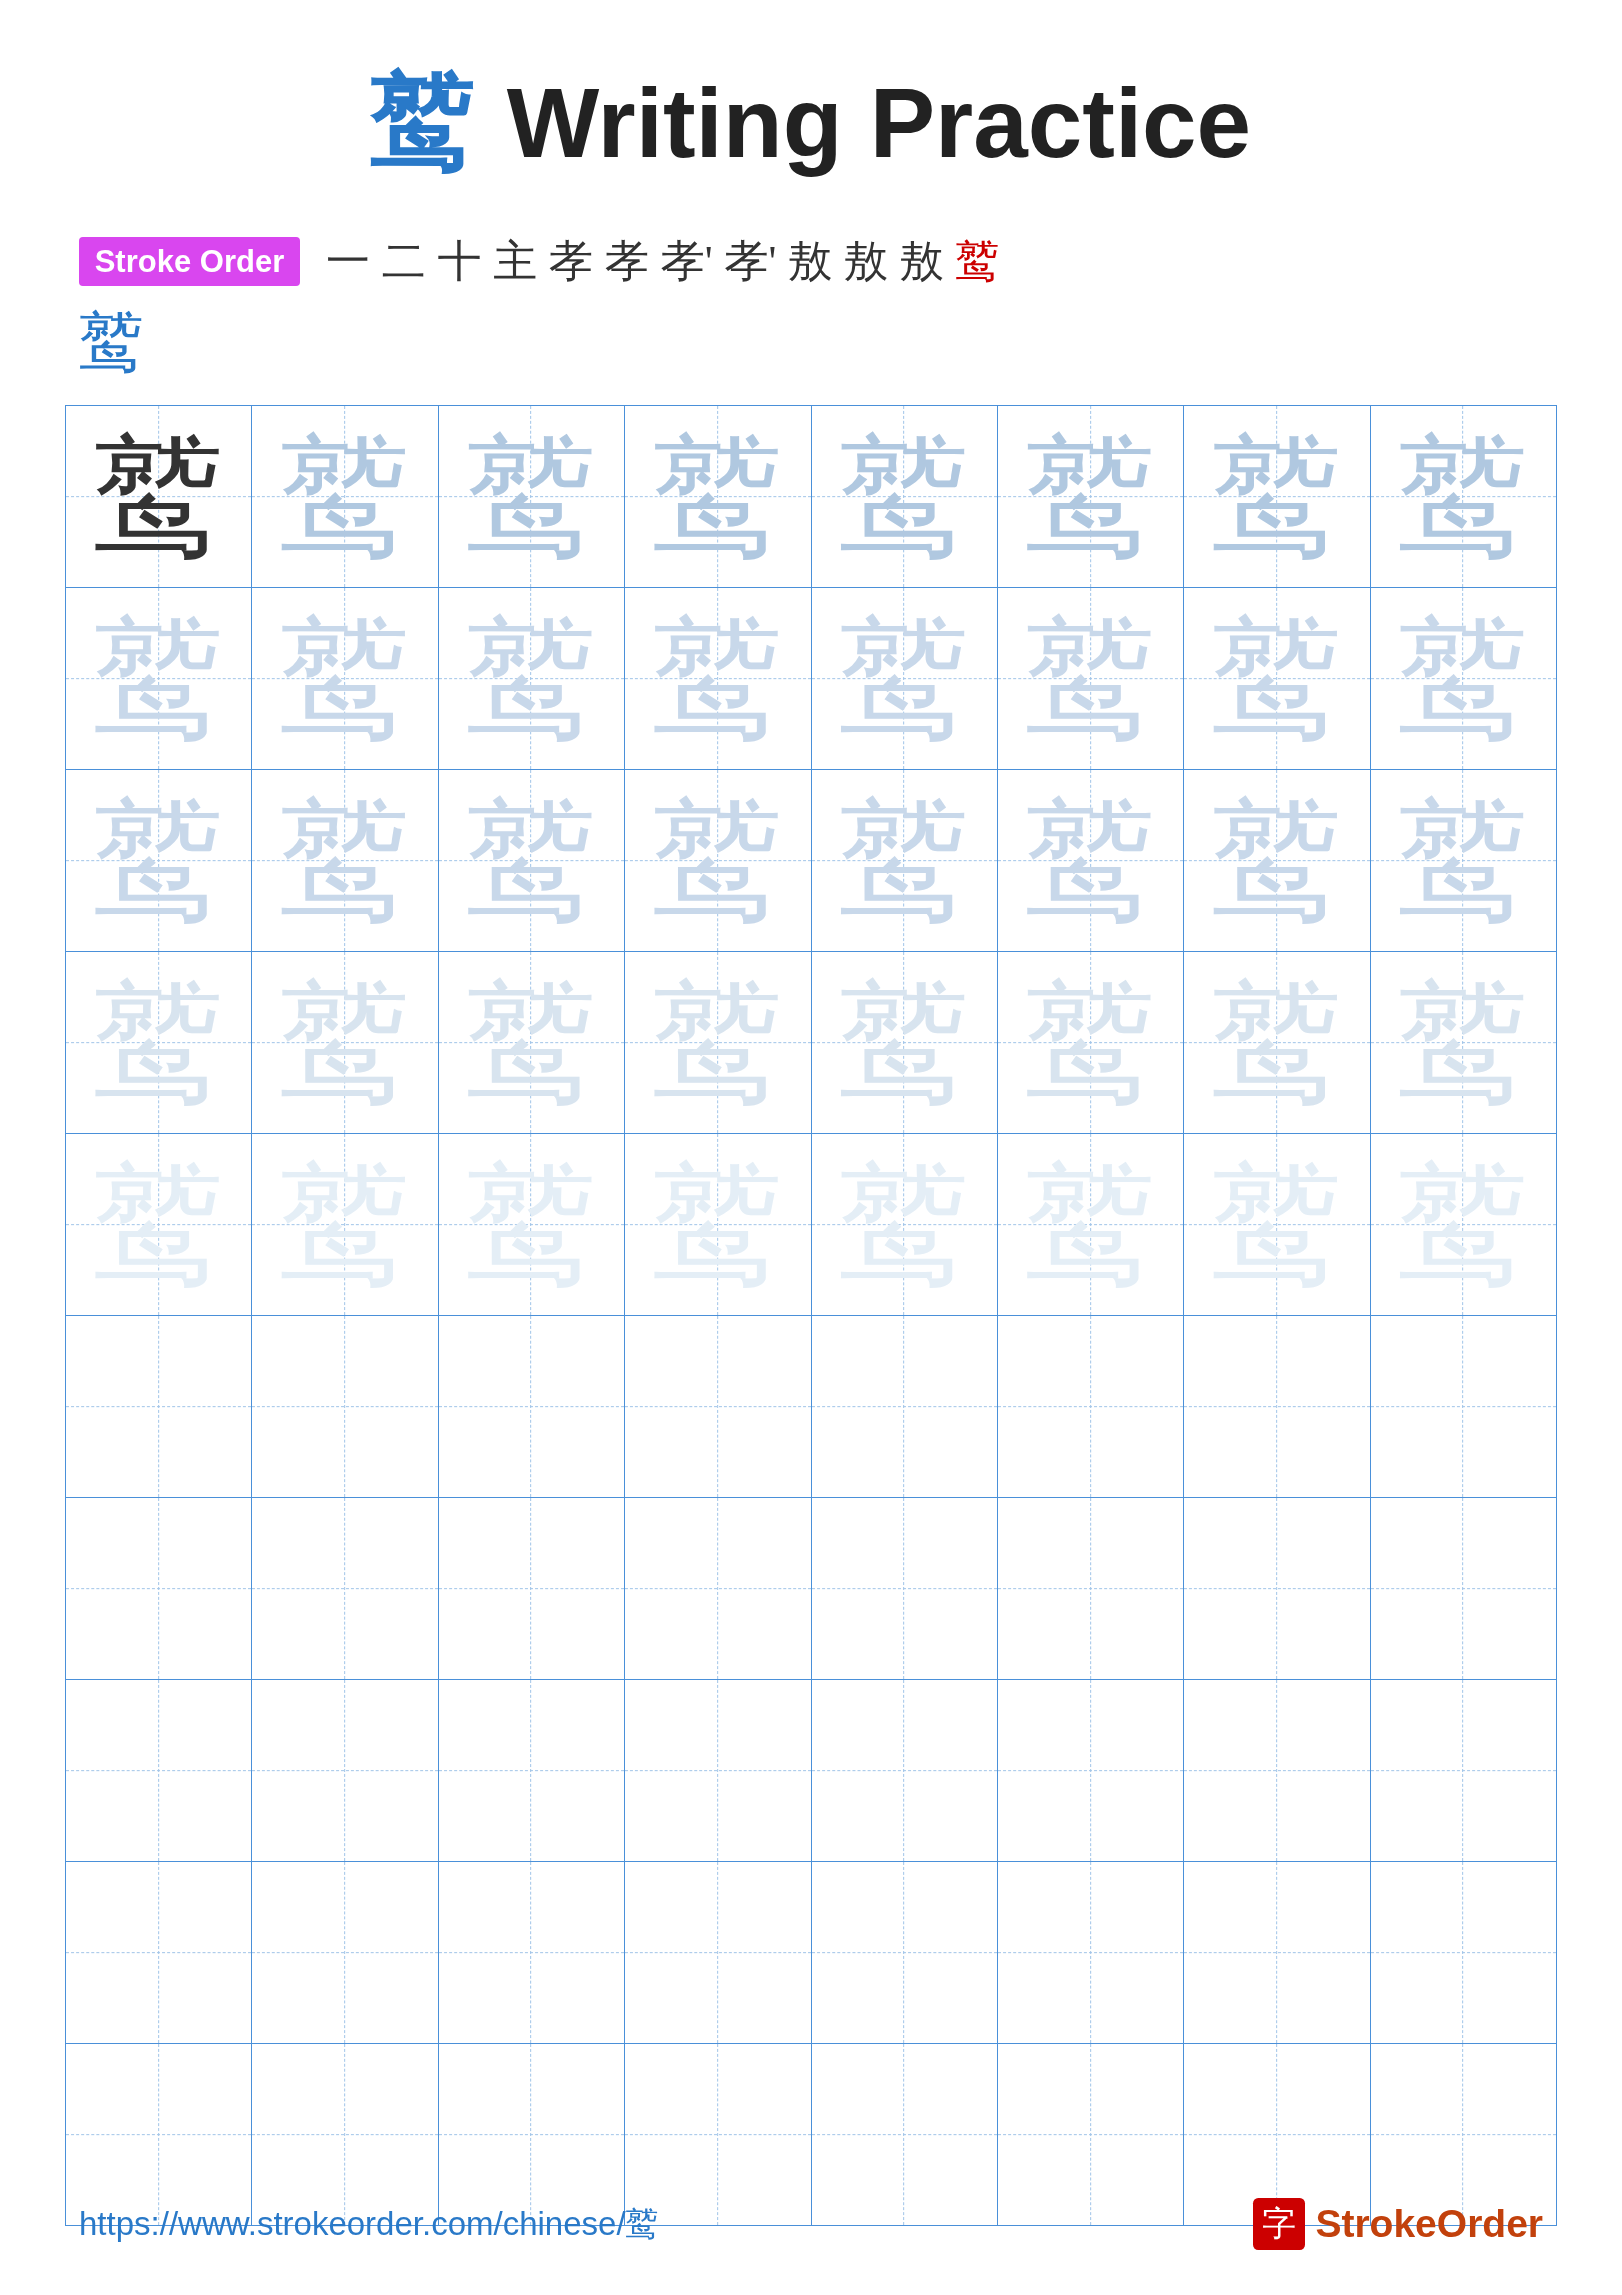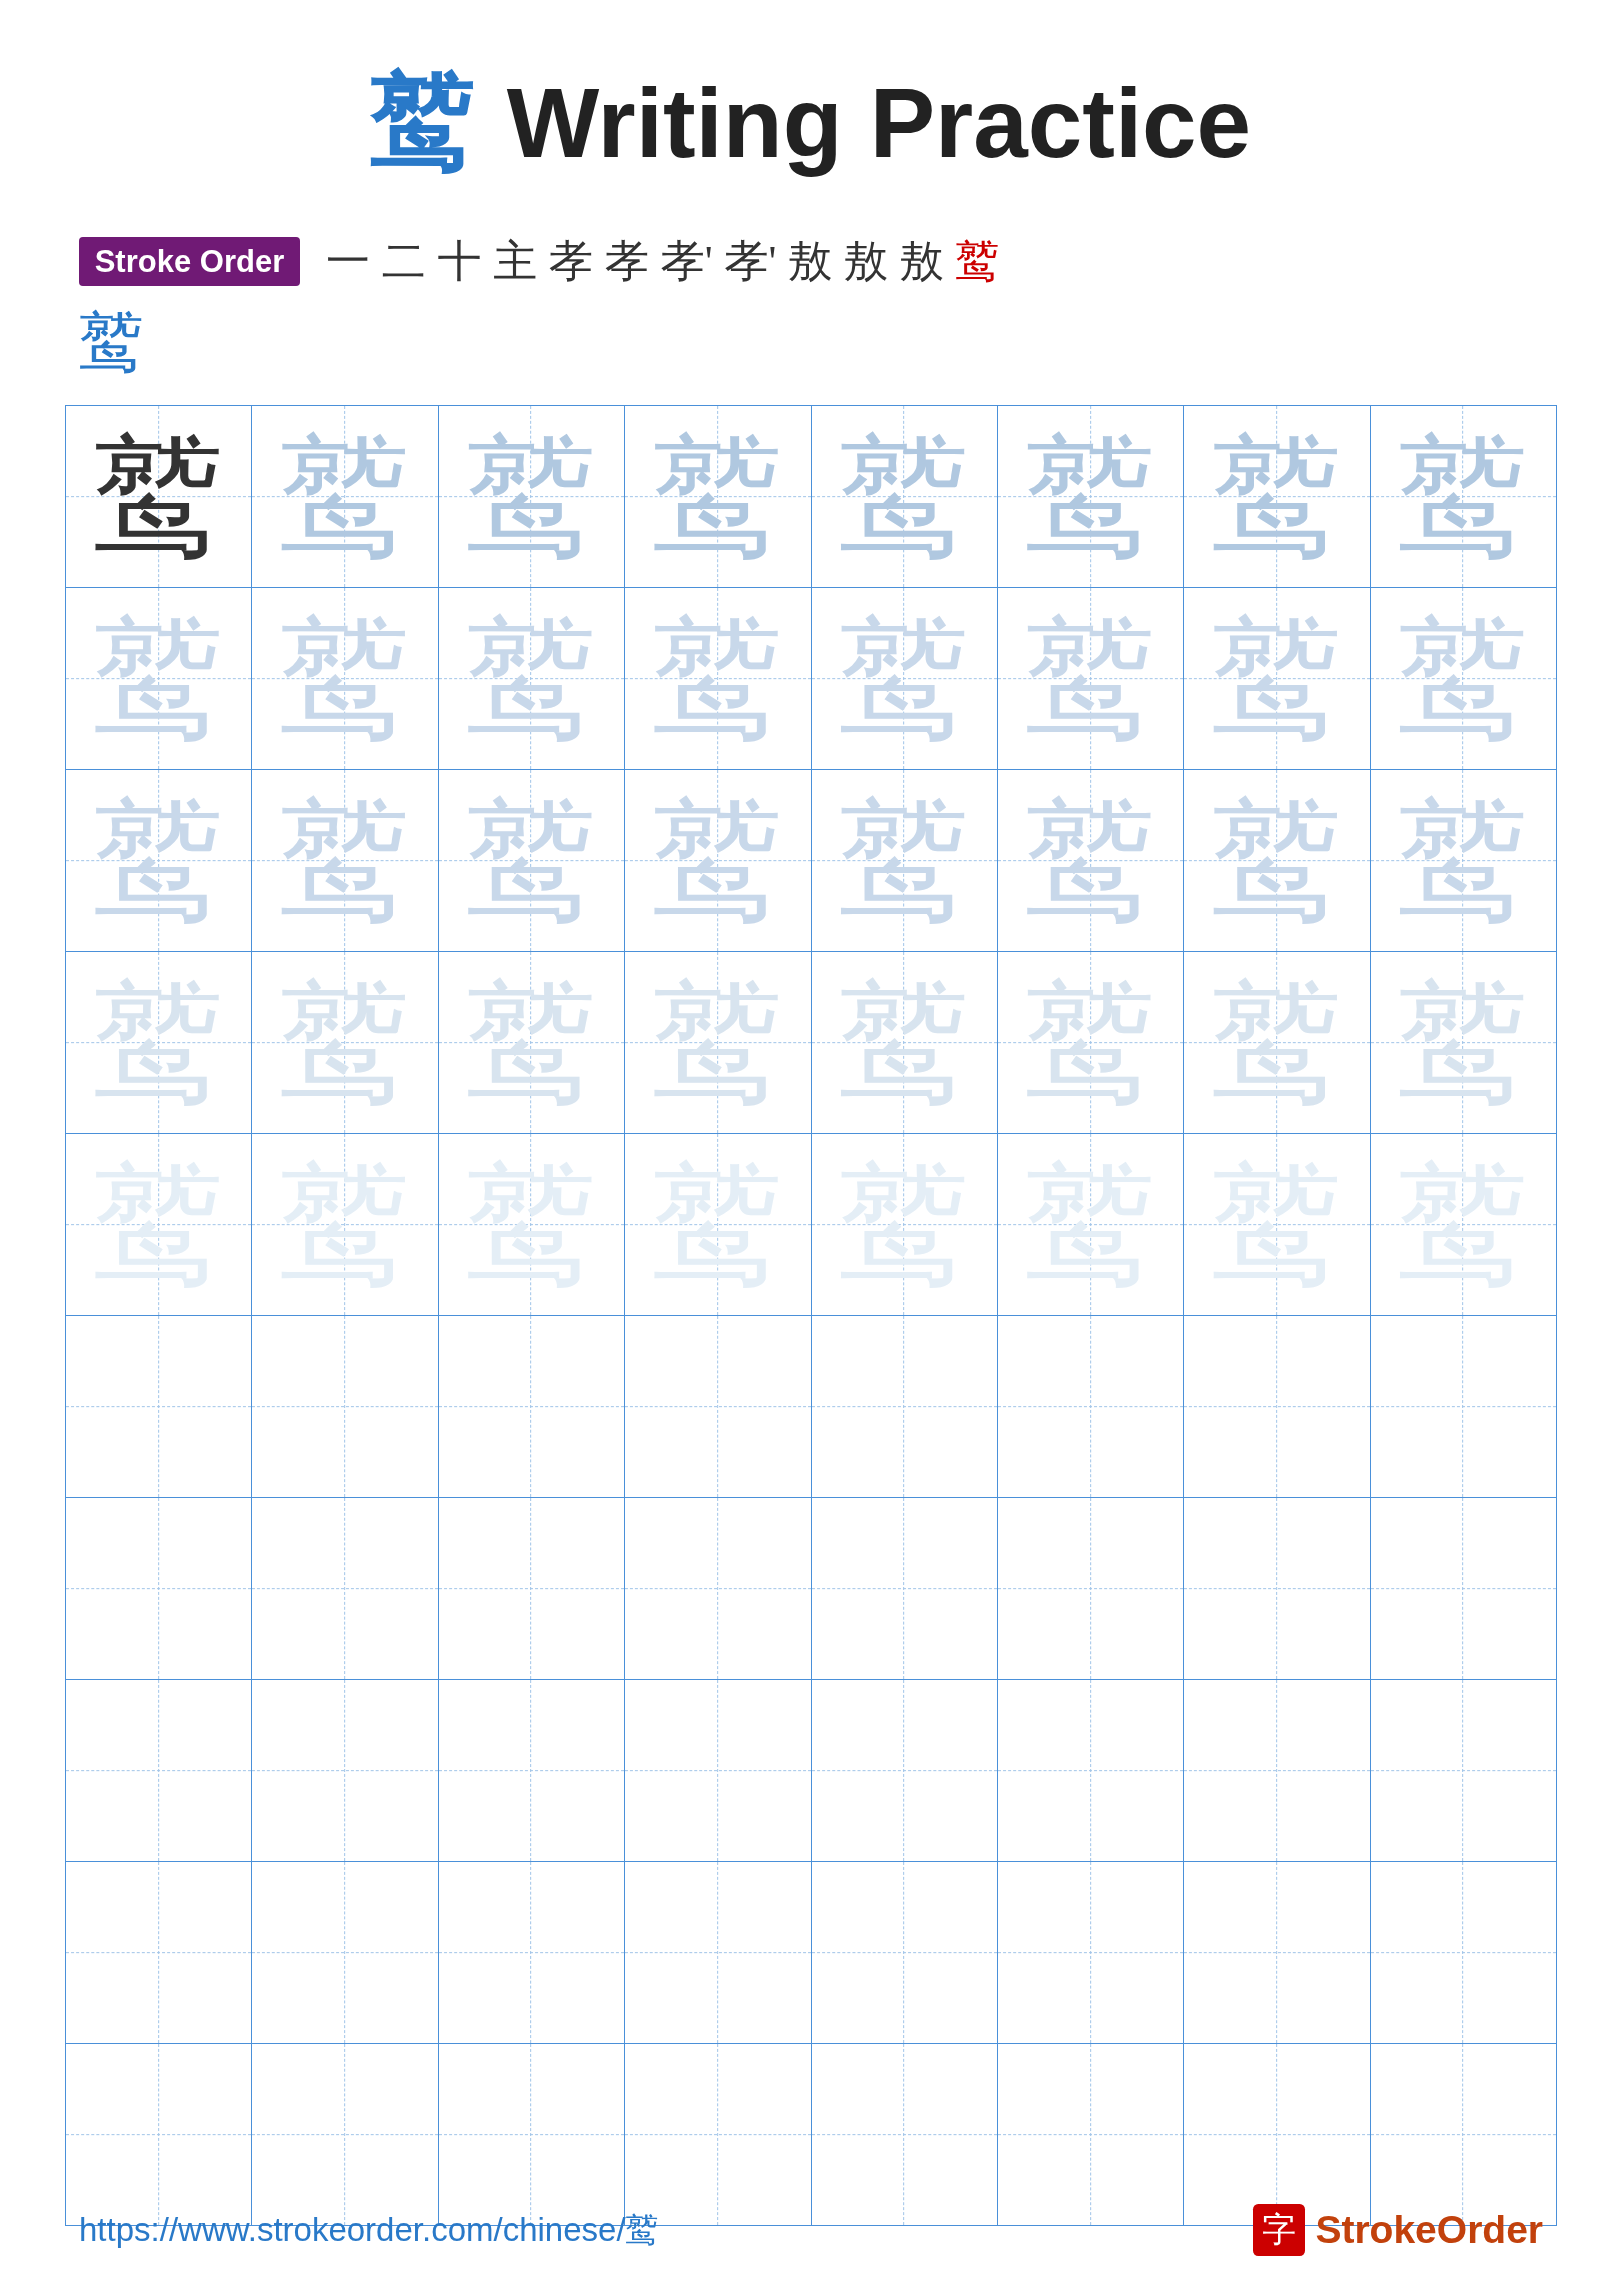--- a/index.html
+++ b/index.html
@@ -30,21 +30,21 @@
       margin-left: 31px;
     }
 
     .stroke-order-section {
       display: flex;
       align-items: flex-start;
       padding: 0 79px;
       margin-bottom: 6.5px;
     }
     .stroke-order-label {
-      background: #701a75;
+      background: #d946ef;
       color: #fff;
       font-family: sans-serif;
       font-size: 31px;
       font-weight: bold;
       padding: 6.5px 15.7px;
       border-radius: 3.9px;
       white-space: nowrap;
       margin-right: 26px;
       align-self: center;
     }
@@ -140,21 +140,21 @@
       color: #d8e4ef;
     }
     .cell-char.lightest {
       font-size: 131px;
       color: #e4eef6;
     }
 
     
     .footer {
       position: absolute;
-      bottom: 39px;
+      bottom: 45px;
       left: 0;
       right: 0;
       display: flex;
       align-items: center;
       justify-content: space-between;
       padding: 0 79px;
     }
     .footer-url {
       color: #2979c8;
       font-family: sans-serif;

